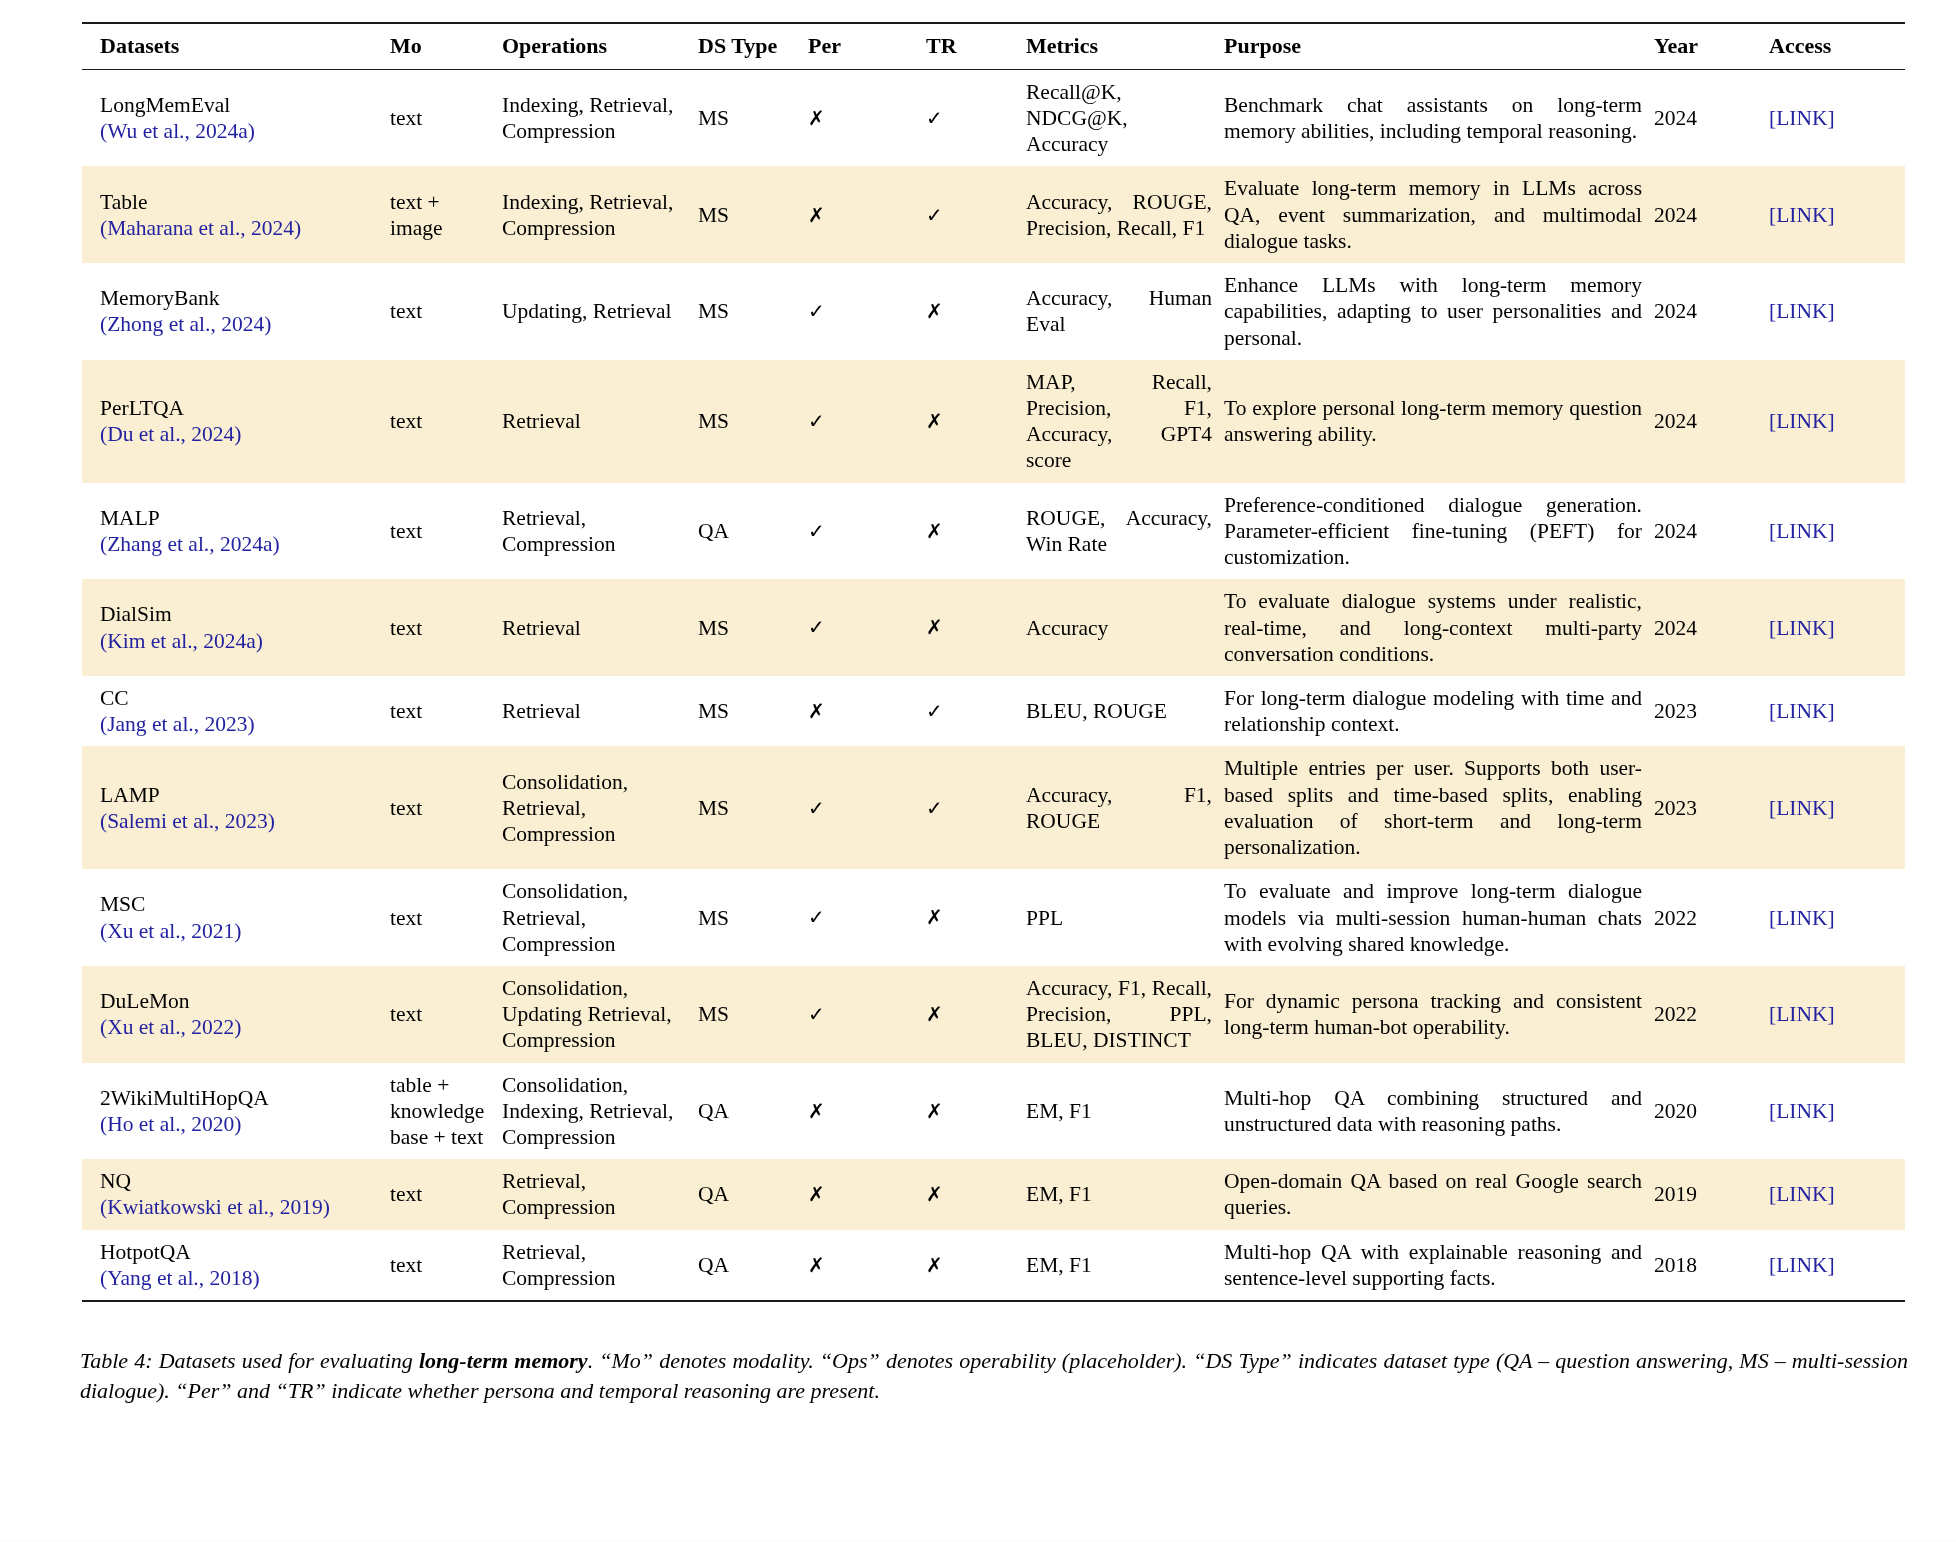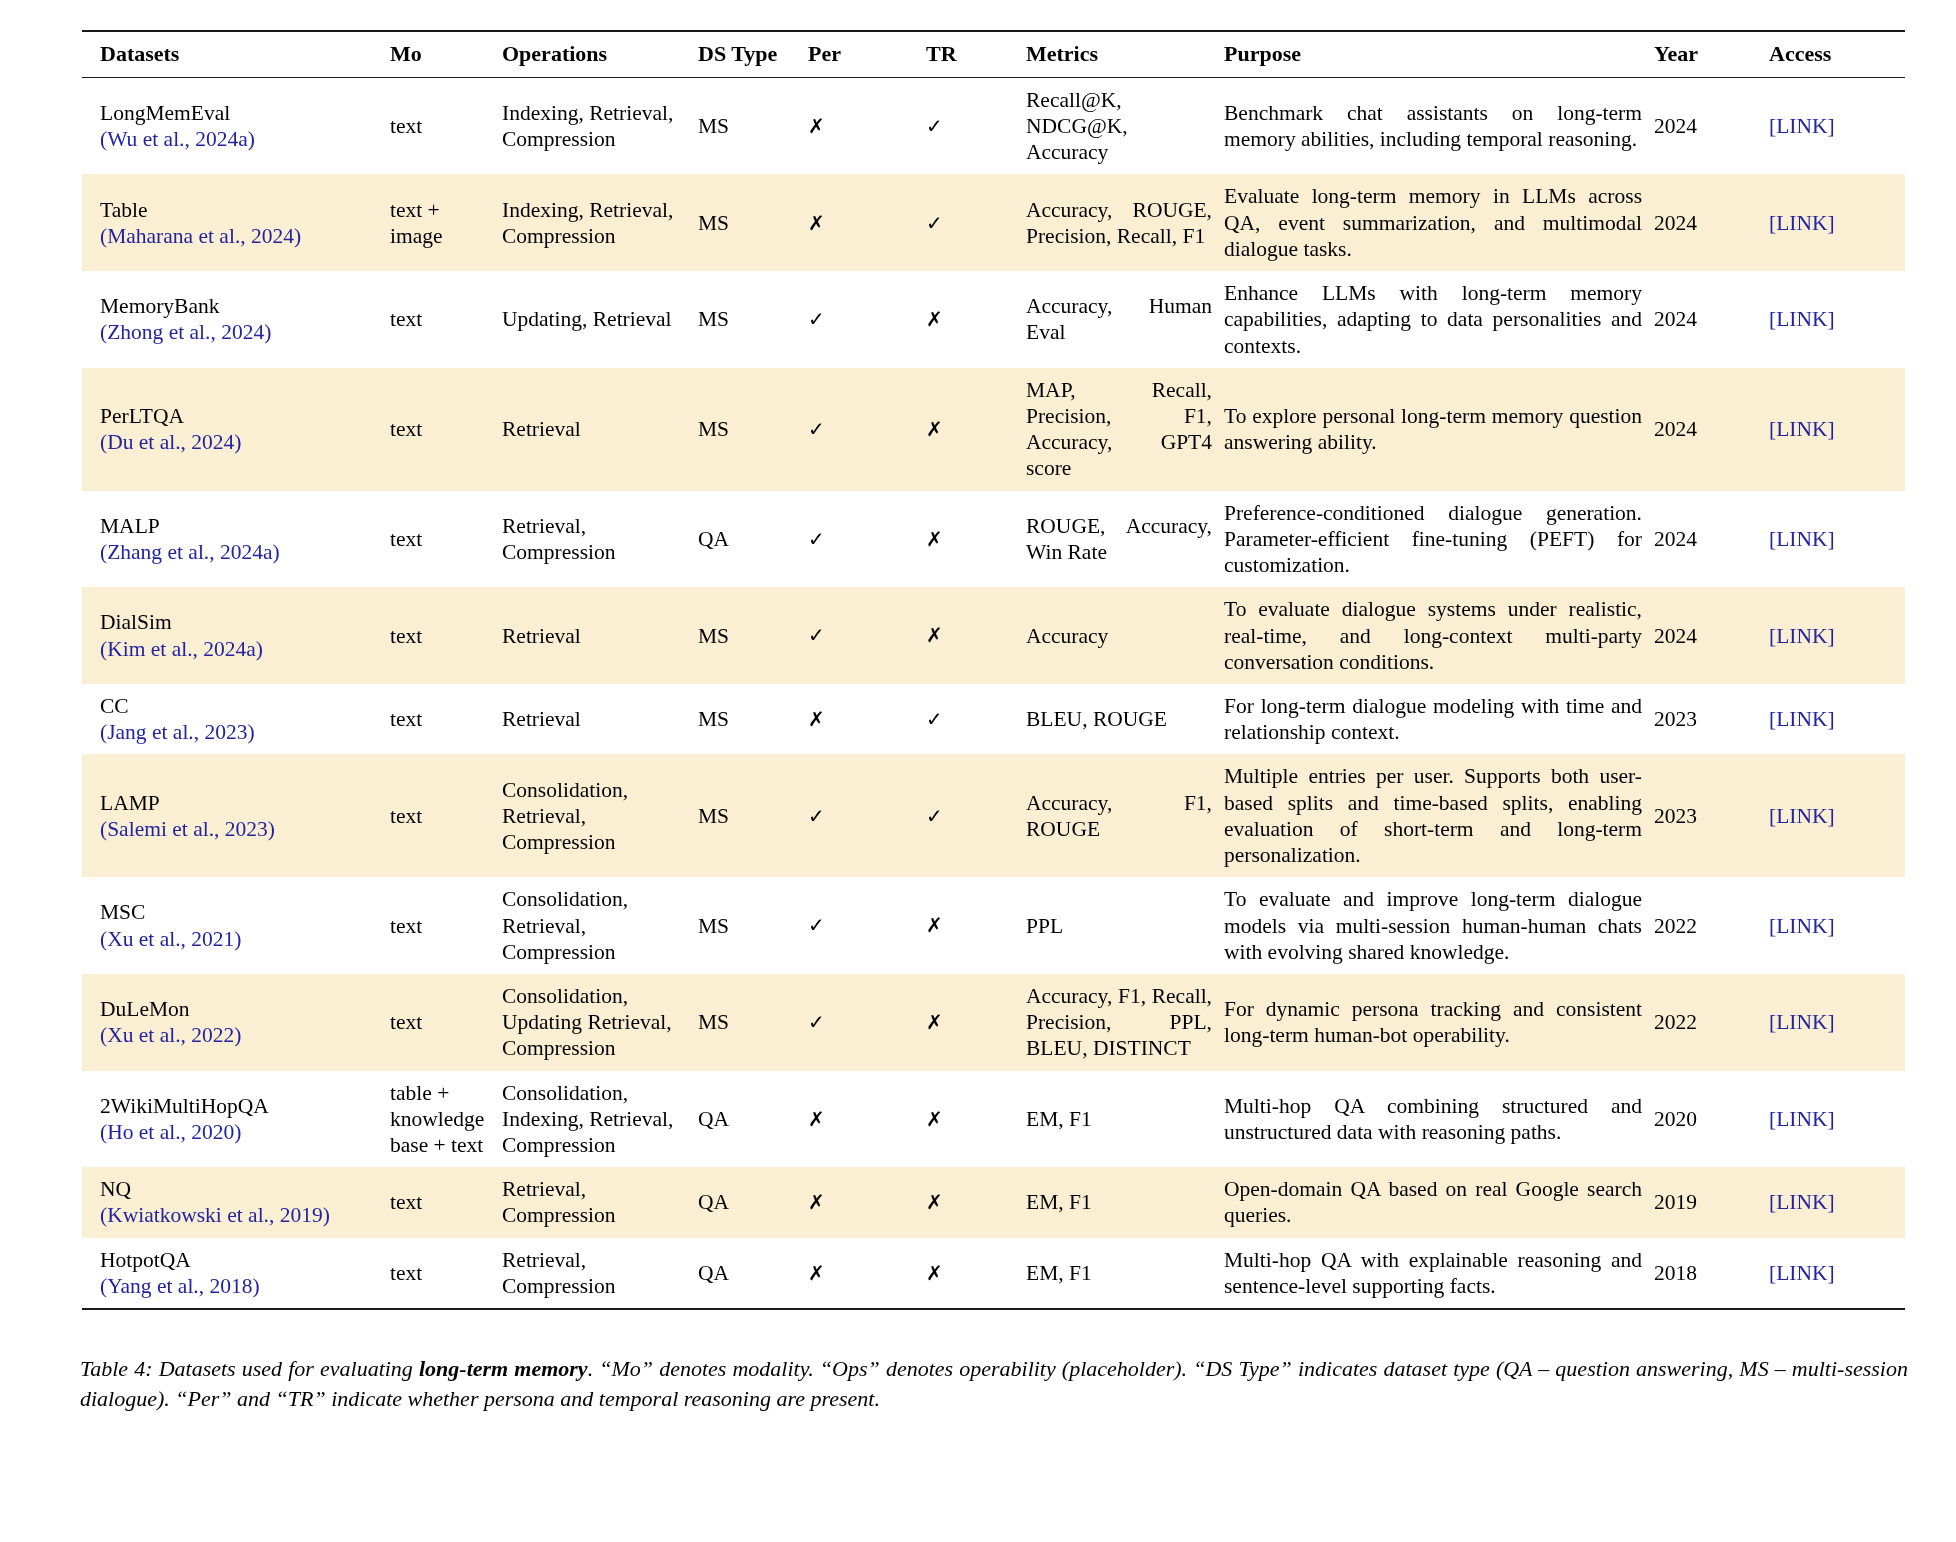--- a/index.html
+++ b/index.html
@@ -9,21 +9,21 @@
     font-family:"Liberation Serif", serif;
     color:#000;
     position:relative;
     overflow:hidden;
   }
   .page{position:relative;width:1956px;height:1542px;}
   table.datasets{
     border-collapse:collapse;
     table-layout:fixed;
     width:1823px;
-    margin:30px 0 0 82px;
+    margin:22px 0 0 82px;
     font-size:21.5px;
     line-height:1.22;
   }
   thead th{
     border-top:2.5px solid #1a1a1a;
     border-bottom:1.8px solid #1a1a1a;
     text-align:left;
     font-weight:bold;
     vertical-align:middle;
     padding:9px 12px 9px 0;
@@ -121,21 +121,21 @@
           <td class="c-ds">
             <div class="ds-name">MemoryBank</div>
             <div class="ds-cite">(Zhong et al., 2024)</div>
           </td>
           <td class="c-mo">text</td>
           <td class="c-ops">Updating, Retrieval</td>
           <td class="c-type">MS</td>
           <td class="c-mark">✓</td>
           <td class="c-mark">✗</td>
           <td class="c-met">Accuracy, Human Eval</td>
-          <td class="c-pur">Enhance LLMs with long-term memory capabilities, adapting to data personalities and contexts.</td>
+          <td class="c-pur">Enhance LLMs with long-term memory capabilities, adapting to user personalities and personal.</td>
           <td class="c-year">2024</td>
           <td class="c-acc"><span class="link">[LINK]</span></td>
         </tr>
         <tr class="stripe">
           <td class="c-ds">
             <div class="ds-name">PerLTQA</div>
             <div class="ds-cite">(Du et al., 2024)</div>
           </td>
           <td class="c-mo">text</td>
           <td class="c-ops">Retrieval</td>

